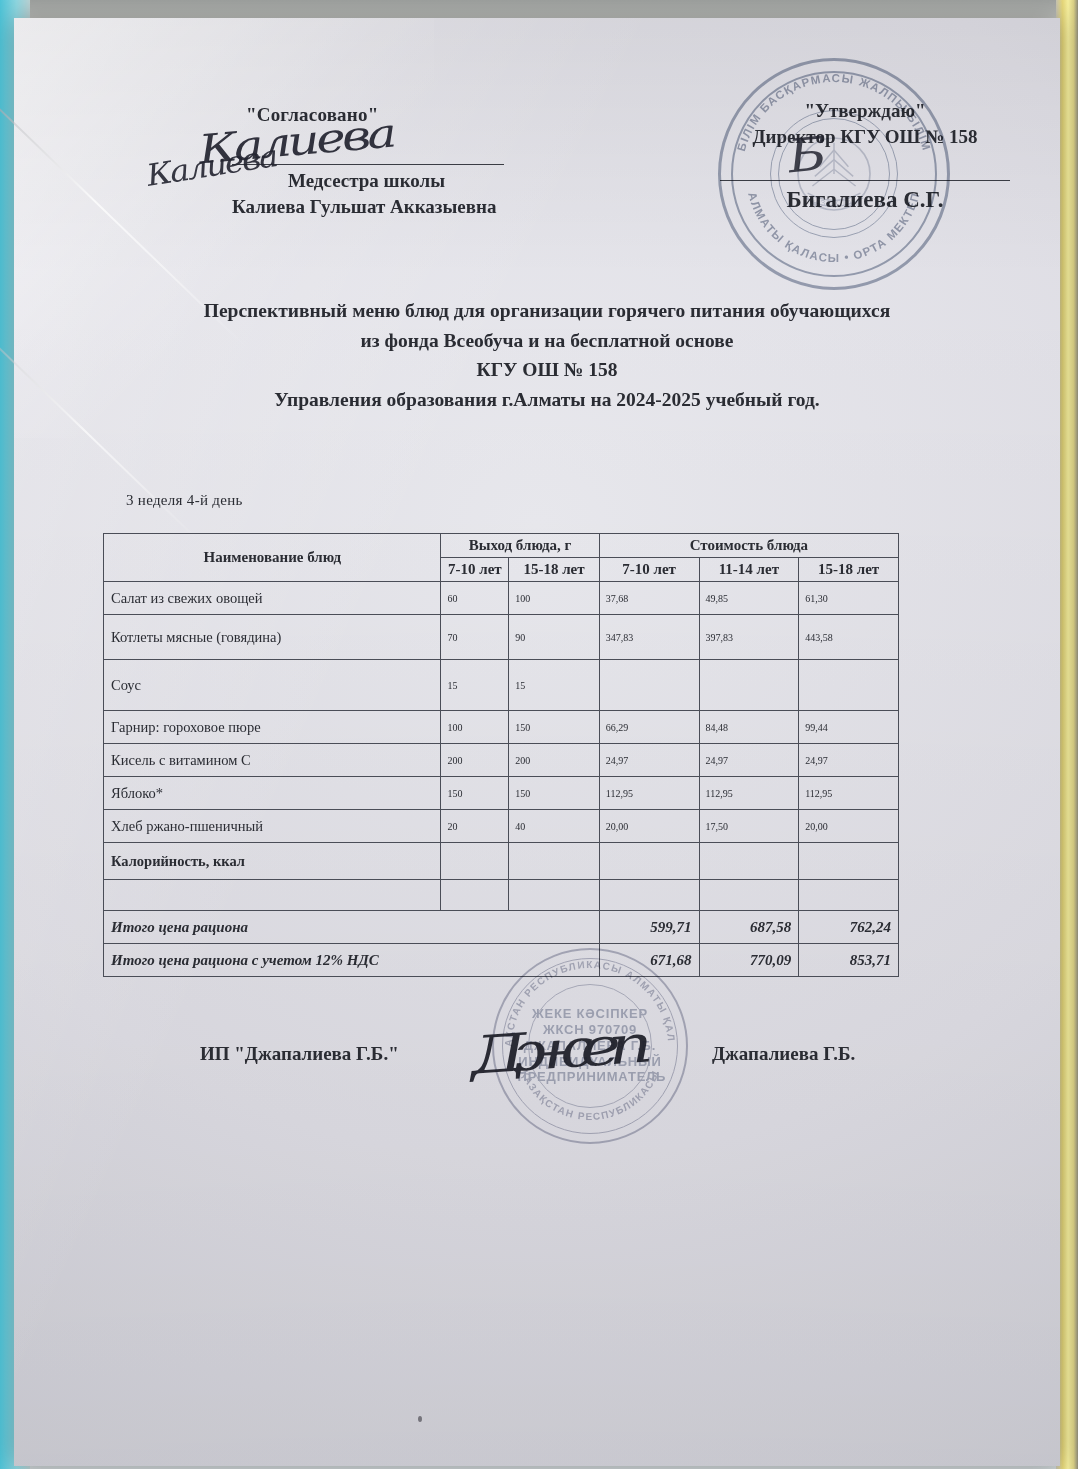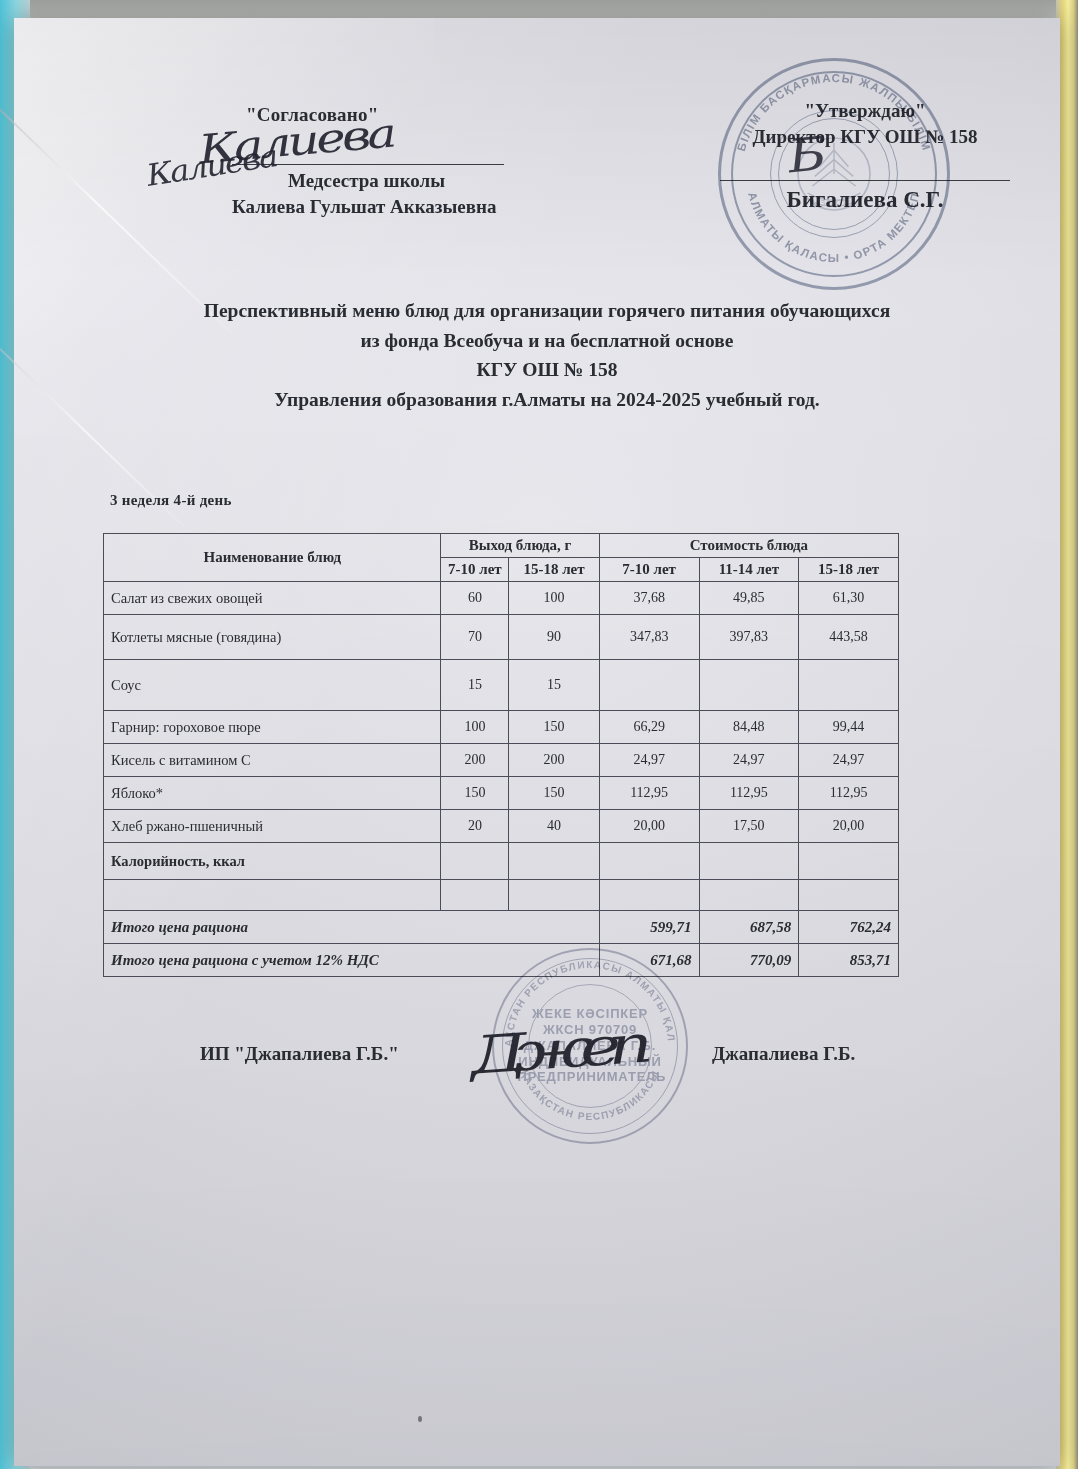--- a/index.html
+++ b/index.html
@@ -259,22 +259,22 @@
     width:1078px;
     text-align:center;
     font-weight:bold;
     font-size:19.5px;
     line-height:1.52;
   }
   .doc-title div{ white-space:nowrap;padding-left:16px; }
 
   .week-day{
     position:absolute;
-    left:110px; top:492px;
-    font-weight:bold;
+    left:126px; top:492px;
+    font-weight:normal;
     font-size:15px;
     letter-spacing:.3px;
   }
 
   
   .menu-table{
     position:absolute;
     left:103px; top:533px;
     width:796px;
     border-collapse:collapse;
@@ -294,22 +294,22 @@
   .col-name{ width:415px; text-align:left; }
   .col-n{ width:74px; }
   .col-w{ width:110px; }
   .col-c{ width:107px; }
   .menu-table td.name{
     text-align:left;
     padding-left:7px;
     white-space:nowrap;
   }
   .menu-table td.num{
-    text-align:center;
-    font-size:14px;
+    text-align:left;
+    font-size:10px;
   }
   .row-tall td{ height:38px; }
   .row-std td{ height:26px; }
   .row-sauce td{ height:44px; }
   .row-cal td{ height:30px; font-weight:bold; }
   .row-blank td{ height:24px; border-left-color:#4a4d57; }
   .row-blank td.name{ border-right:1.4px solid #4a4d57; }
   .total-row td{
     height:26px;
     font-style:italic;

